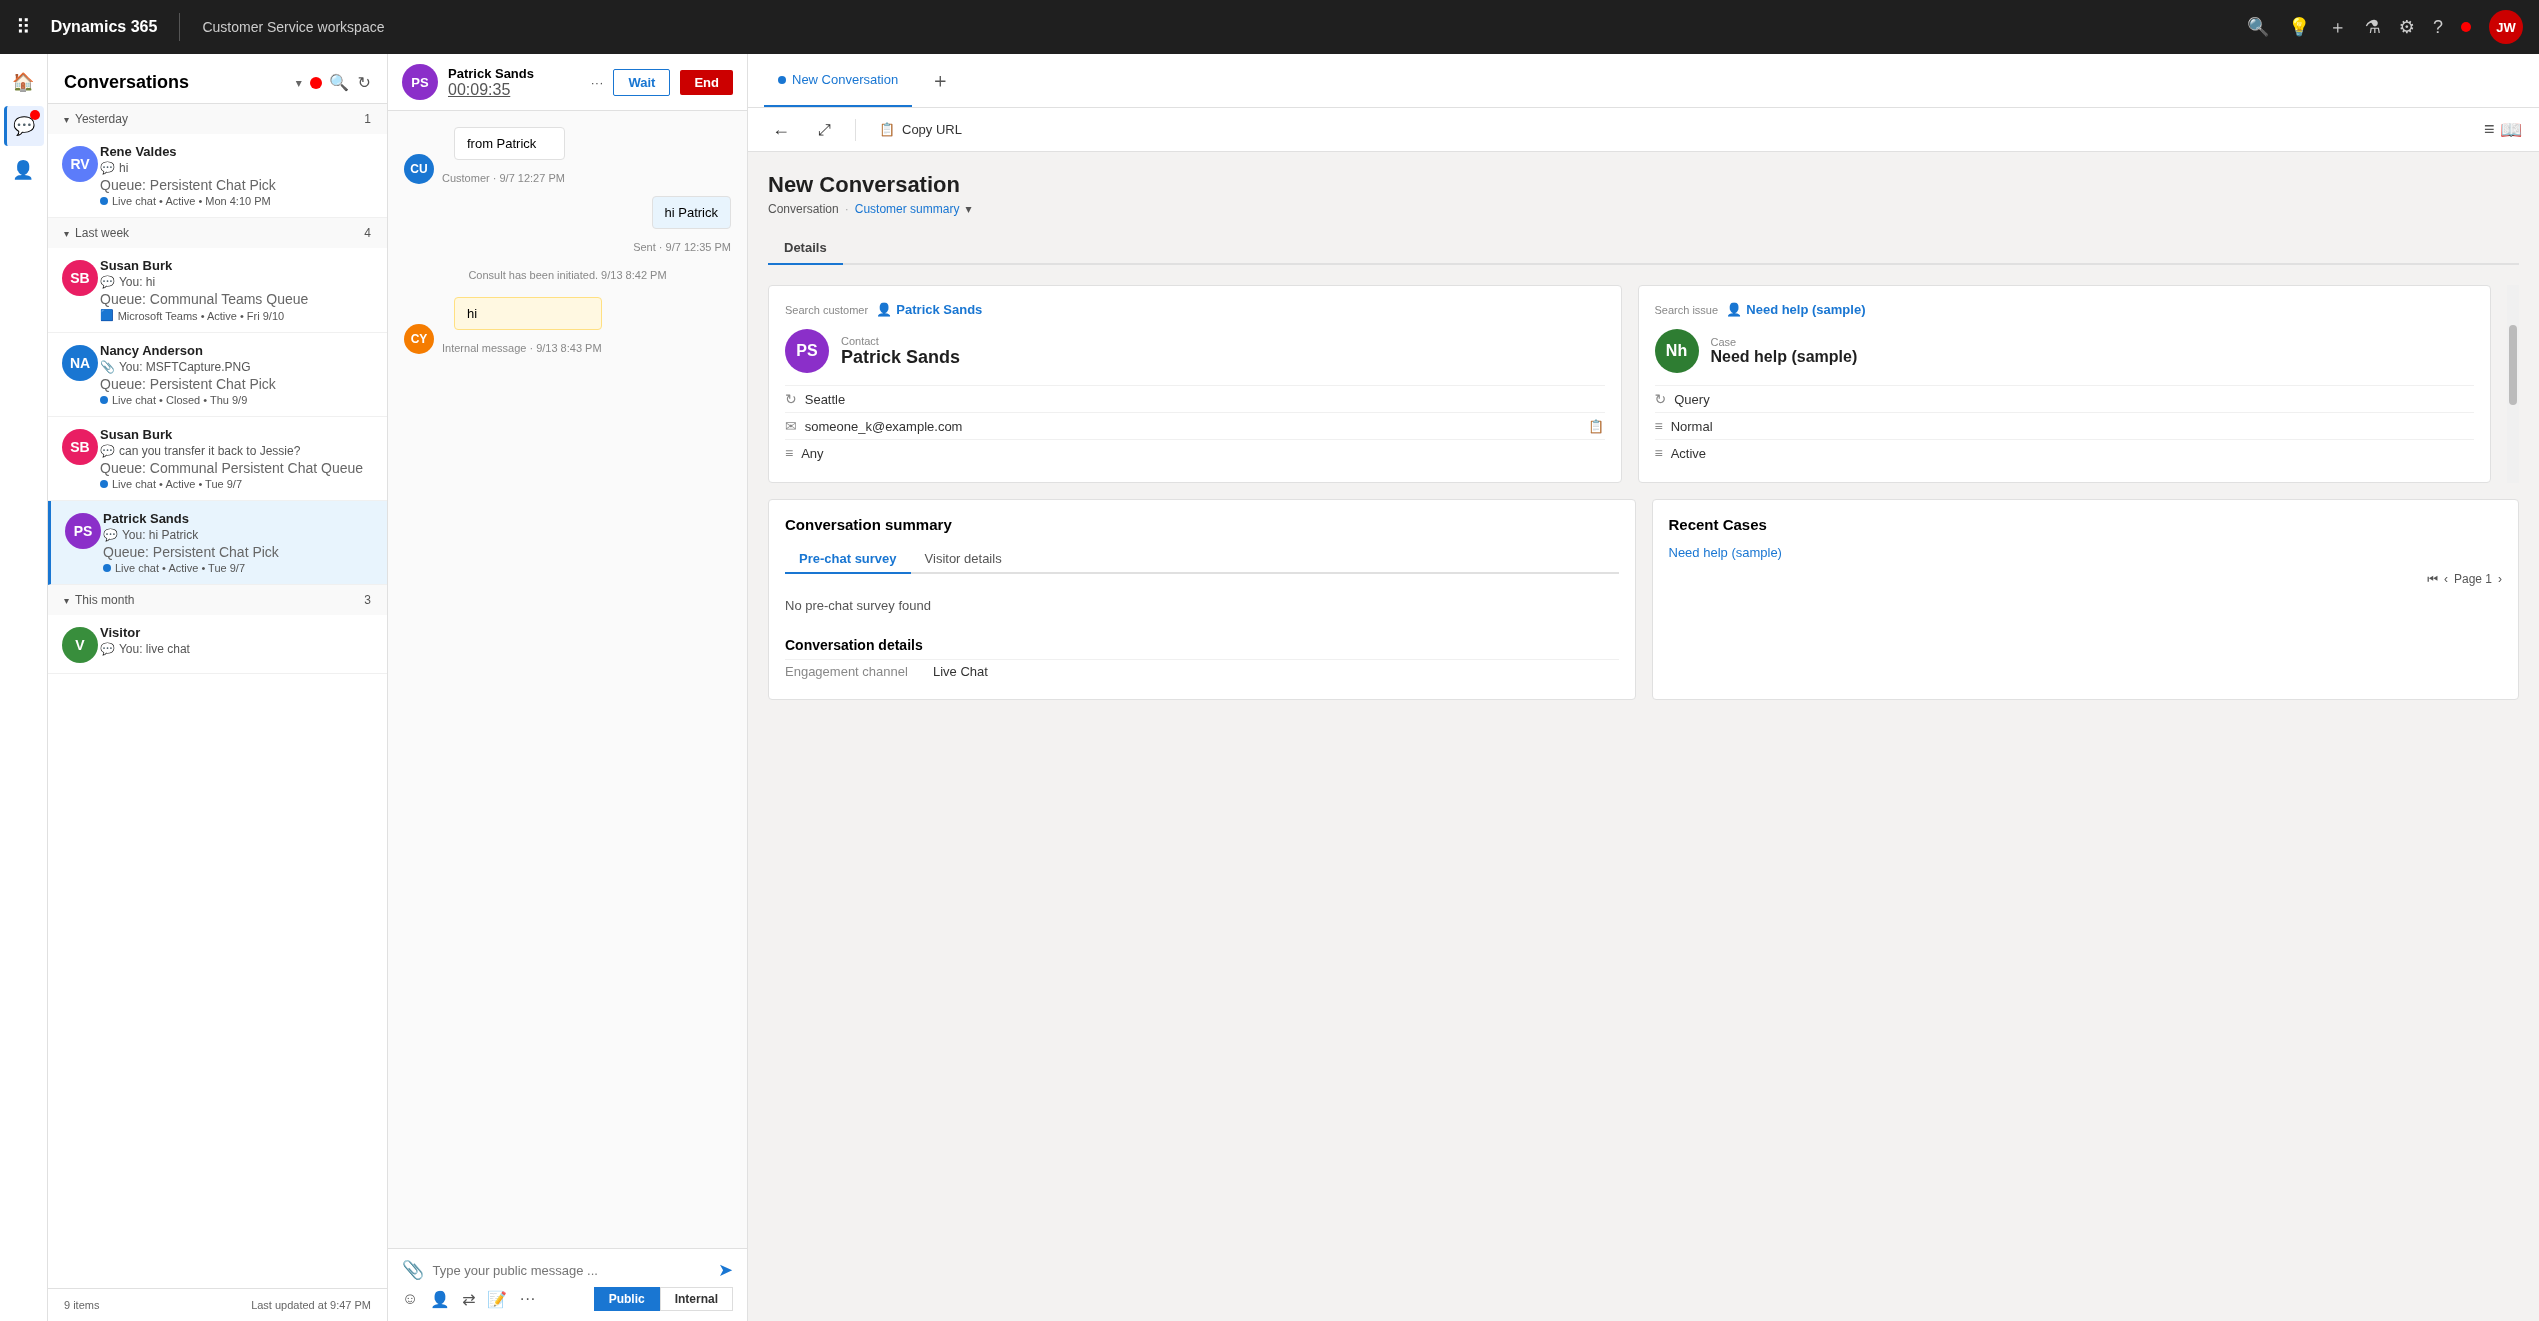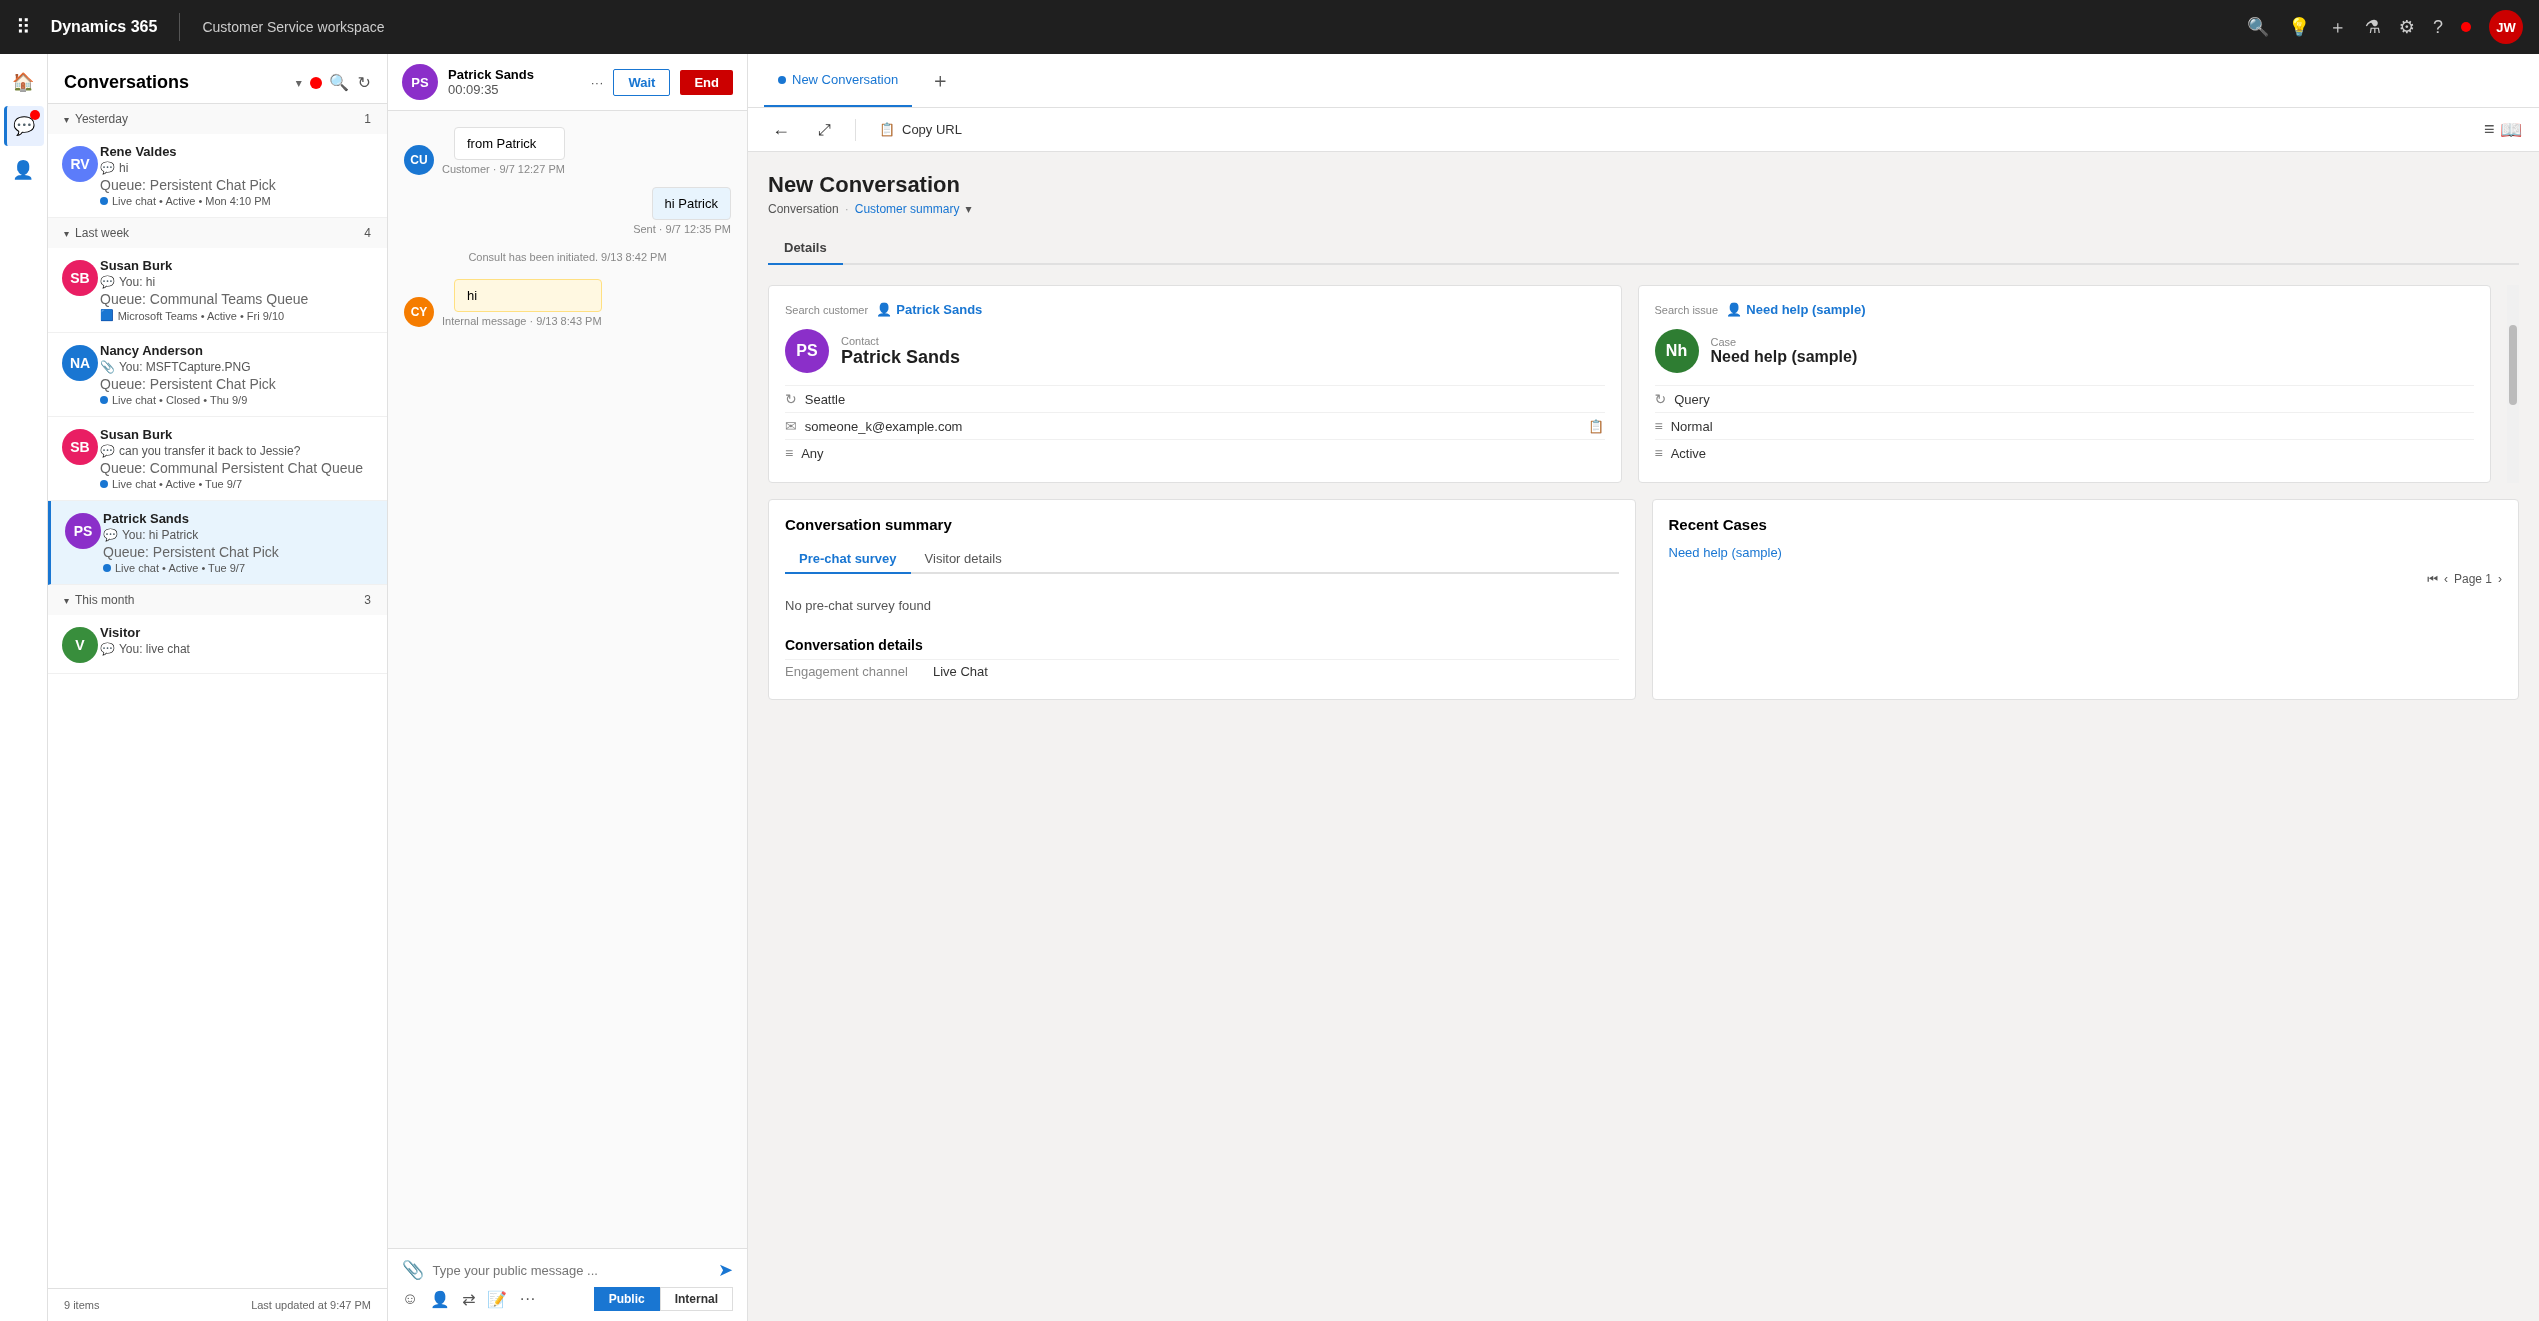--- a/index.html
+++ b/index.html
@@ -76,33 +76,33 @@
     
     .chat-panel {
       width: 360px; background: #fff; border-right: 1px solid #e0e0e0;
       display: flex; flex-direction: column;
     }
     .chat-header {
       display: flex; align-items: center; padding: 10px 14px; border-bottom: 1px solid #e0e0e0; gap: 10px; background: #fff;
     }
     .chat-header .agent-avatar { width: 36px; height: 36px; border-radius: 50%; background: #8b2fc9; color: #fff; display: flex; align-items: center; justify-content: center; font-weight: 700; font-size: 13px; }
     .chat-header .agent-info .name { font-weight: 600; font-size: 13px; }
-    .chat-header .agent-info .timer { font-size: 13px; color: #555; }
+    .chat-header .agent-info .timer { font-size: 16px; color: #555; text-decoration: underline; }
     .chat-header .more-icon { color: #555; cursor: pointer; margin-left: auto; }
     .chat-header .wait-btn { background: #fff; border: 1px solid #1976d2; color: #1976d2; padding: 5px 14px; border-radius: 2px; cursor: pointer; font-size: 13px; font-weight: 600; }
     .chat-header .end-btn { background: #c00; border: none; color: #fff; padding: 5px 14px; border-radius: 2px; cursor: pointer; font-size: 13px; font-weight: 600; }
 
     .chat-messages { flex: 1; overflow-y: auto; padding: 16px; background: #fafafa; display: flex; flex-direction: column; gap: 12px; }
 
     .msg-customer { display: flex; align-items: flex-end; gap: 8px; }
     .msg-avatar { width: 30px; height: 30px; border-radius: 50%; display: flex; align-items: center; justify-content: center; color: #fff; font-weight: 700; font-size: 12px; flex-shrink: 0; }
     .msg-bubble { background: #fff; border: 1px solid #e0e0e0; border-radius: 4px; padding: 8px 12px; max-width: 220px; margin-left: 12px; }
     .msg-bubble.sent { background: #e8f4fd; margin-left: auto; }
     .msg-bubble.internal { background: #fff8e1; border: 1px solid #ffe082; }
-    .msg-meta { font-size: 11px; color: #888; margin-top: 3px; }
+    .msg-meta { font-size: 11px; color: #888; margin-top: 12px; }
     .msg-sent-wrapper { display: flex; flex-direction: column; align-items: flex-end; }
 
     .system-msg { text-align: center; font-size: 11px; color: #888; padding: 4px 0; }
 
     .chat-input-area { border-top: 1px solid #e0e0e0; padding: 10px 14px; background: #fff; }
     .chat-input-row { display: flex; align-items: center; gap: 8px; }
     .chat-input-row input { flex: 1; border: none; outline: none; font-size: 13px; color: #555; background: transparent; }
     .chat-input-row .send-icon { color: #1976d2; cursor: pointer; font-size: 18px; }
     .chat-toolbar { display: flex; align-items: center; gap: 12px; padding: 6px 0 0; }
     .chat-toolbar .tool-icon { color: #555; cursor: pointer; font-size: 16px; }

